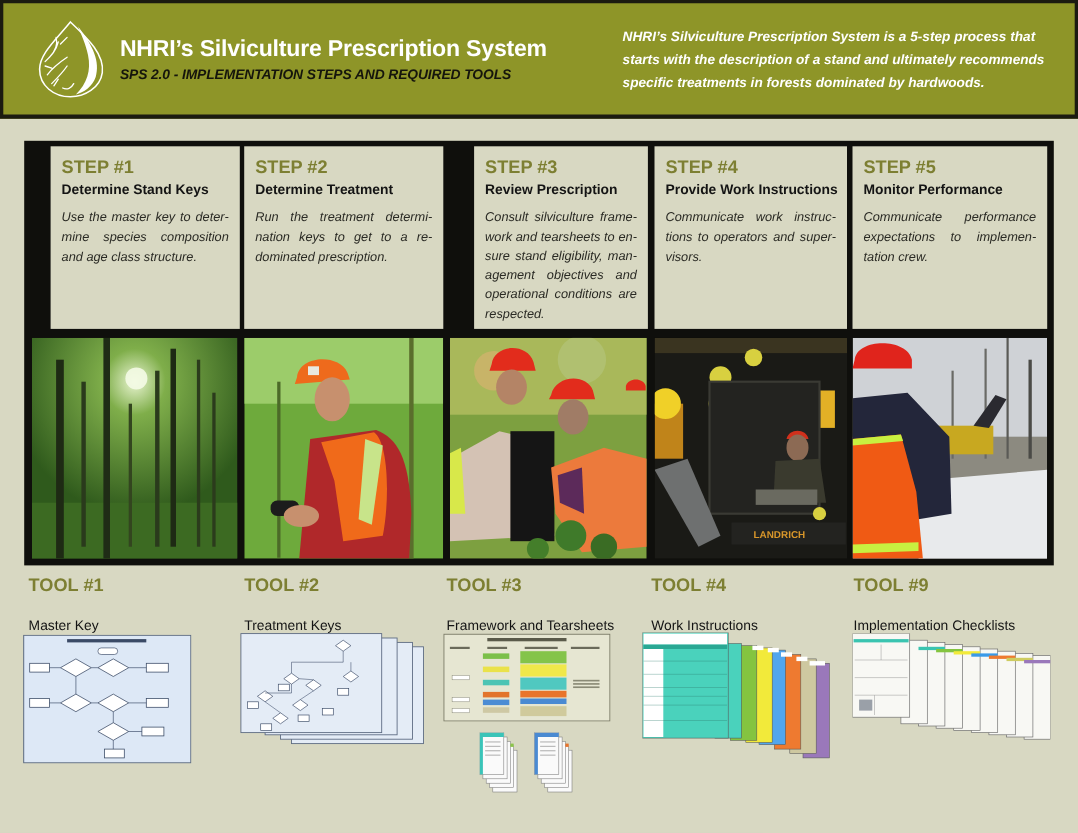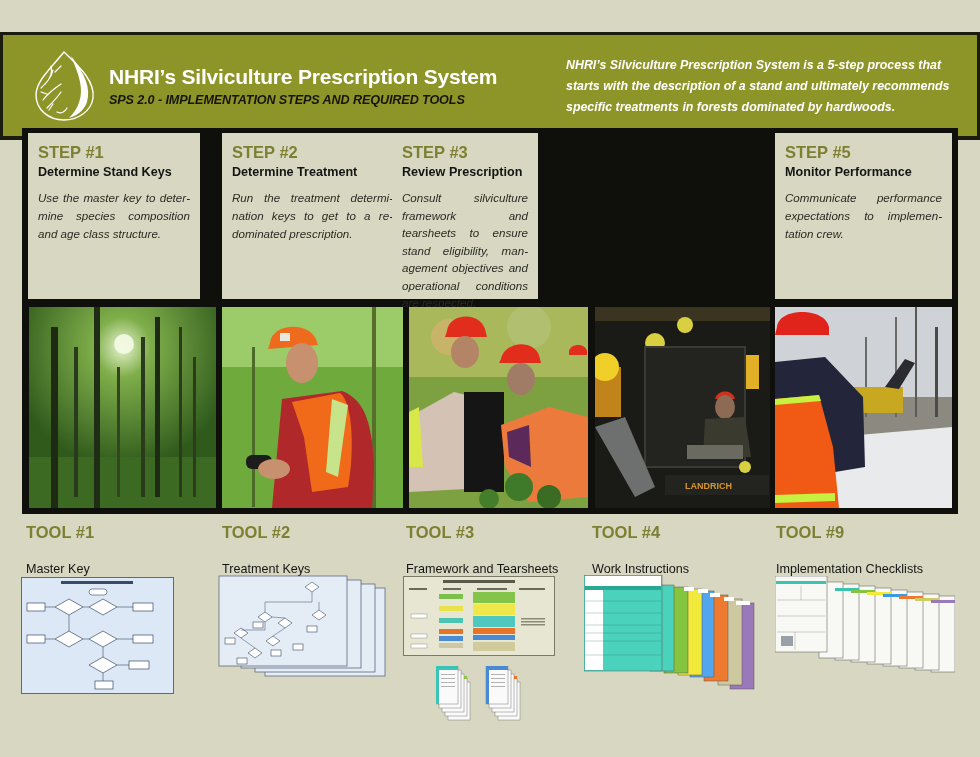--- a/index.html
+++ b/index.html
@@ -8,21 +8,20 @@
     background: #d8d8c2;
     font-family: "Liberation Sans", "DejaVu Sans", sans-serif;
     position: relative;
   }
   
   .header {
     position: absolute; left: 0; top: 0; width: 980px; height: 108px;
     background: #8e9528;
     border: 3px solid #1b1b10;
     border-bottom-width: 4px;
-    margin-top: 32px;
   }
   .logo {
     position: absolute; left: 24px; top: 13px; width: 74px; height: 74px;
   }
   .title {
     position: absolute; left: 106px; top: 30px;
     color: #ffffff; font-weight: bold; font-size: 21px; letter-spacing: -0.2px;
     white-space: nowrap;
   }
   .subtitle {
@@ -85,38 +84,43 @@
       <path d="M14 40 C20 34 24 30 26 22 M16 52 C22 44 28 40 34 36 M20 60 C26 54 30 50 34 44 M24 18 C26 26 22 32 18 36 M28 24 L34 18 M20 46 L14 44 M26 56 L22 62 M30 64 C34 66 38 64 40 60" fill="none" stroke="#ffffff" stroke-width="1.2" stroke-linecap="round"></path>
     </svg>
   </div>
   <div class="title">NHRI’s Silviculture Prescription System</div>
   <div class="subtitle">SPS 2.0 - IMPLEMENTATION STEPS AND REQUIRED TOOLS</div>
   <div class="intro">NHRI’s Silviculture Prescription System is a 5-step process that starts with the description of a stand and ultimately recom­mends specific treatments in forests dominated by hardwoods.</div>
 </div>
 
 <div class="frame">
 
-  <div class="step-box" style="left:6px;width:172px;">
+  <div class="step-box" style="left:24px;width:172px;">
     <div class="step-num">STEP #1</div>
     <div class="step-title">Determine Stand Keys</div>
     <div class="step-desc">Use the master key to deter­mine species composition and age class structure.</div>
   </div>
 
   <div class="step-box" style="left:200px;width:181px;">
     <div class="step-num">STEP #2</div>
     <div class="step-title">Determine Treatment</div>
     <div class="step-desc">Run the treatment determi­nation keys to get to a re­dominated prescription.</div>
   </div>
 
-  <div class="step-box" style="left:370px;width:146px;">
+  <div class="step-box" style="left:409px;width:158px;">
     <div class="step-num">STEP #3</div>
     <div class="step-title">Review Prescription</div>
     <div class="step-desc" style="line-height:17.5px;">Consult silviculture frame­work and tearsheets to en­sure stand eligibility, man­agement objectives and op­erational conditions are re­spected.</div>
   </div>
 
+  <div class="step-box" style="left:573px;width:175px;">
+    <div class="step-num">STEP #4</div>
+    <div class="step-title">Provide Work Instructions</div>
+    <div class="step-desc">Communicate work instruc­tions to operators and super­visors.</div>
+  </div>
 
   <div class="step-box" style="left:753px;width:177px;">
     <div class="step-num">STEP #5</div>
     <div class="step-title">Monitor Performance</div>
     <div class="step-desc">Communicate performance expectations to implemen­tation crew.</div>
   </div>
 
   <div class="photo" style="left:7px;width:187px;">
     <svg viewBox="0 0 187 201" preserveAspectRatio="none">
       <defs>

